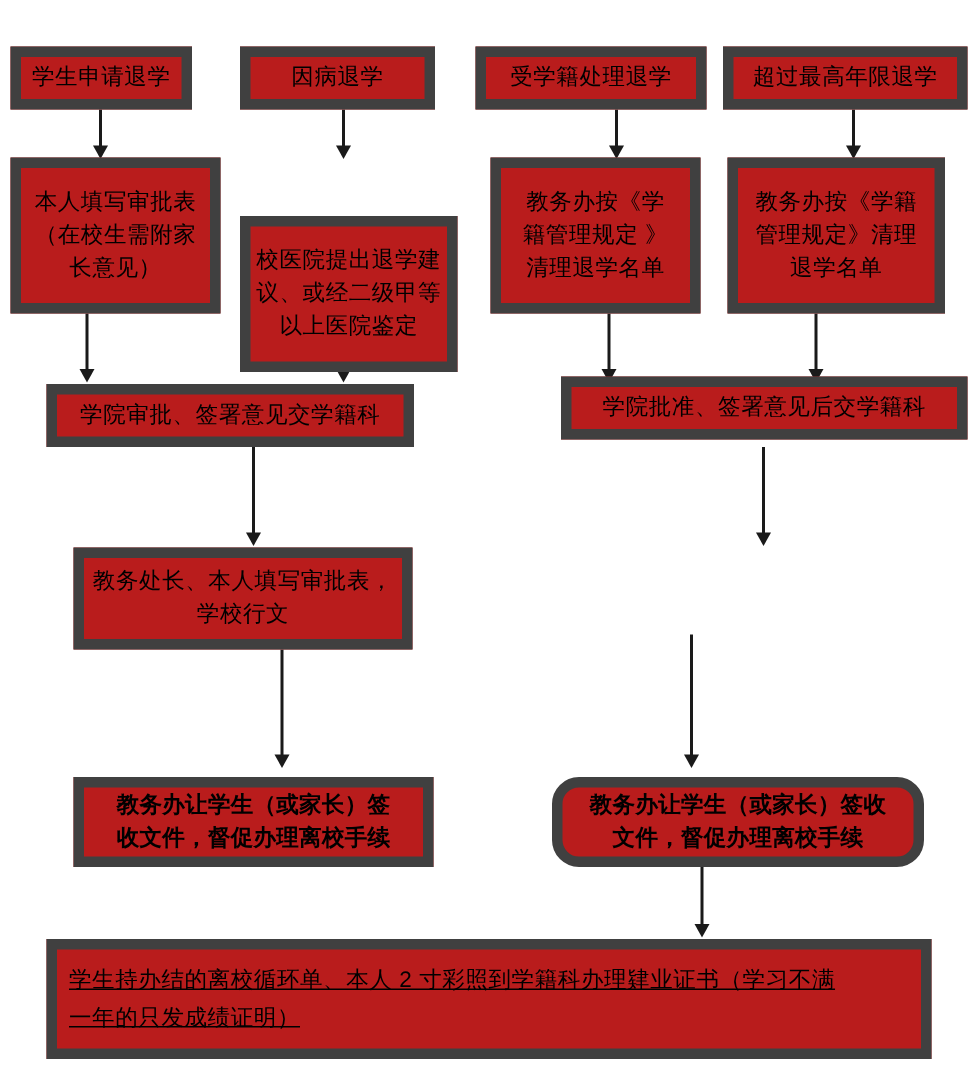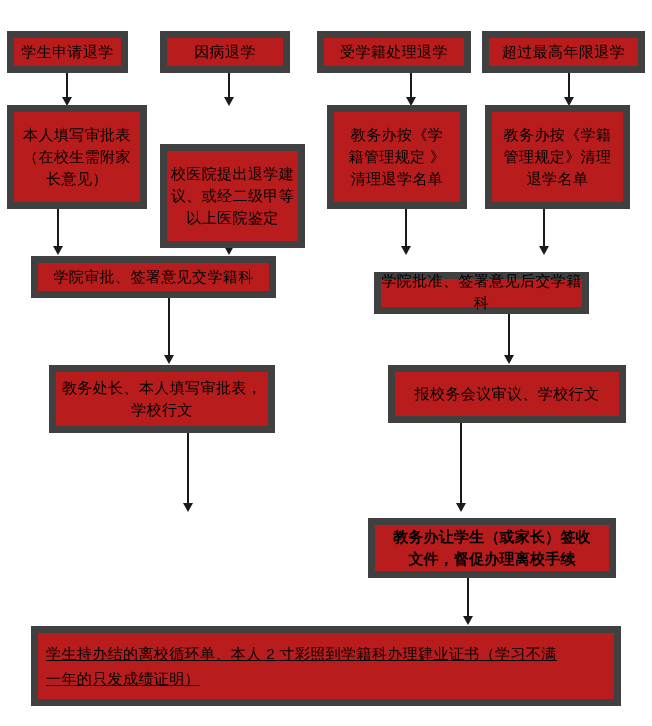--- a/index.html
+++ b/index.html
@@ -139,47 +139,48 @@
   <div class="conn" style="left:405px; top:209px; height:39px;"></div>
   <div class="arrowhead" style="left:401px; top:246px;"></div>
 
   <div class="conn" style="left:543px; top:209px; height:39px;"></div>
   <div class="arrowhead" style="left:539px; top:246px;"></div>
 
   <div class="node" style="left:31px; top:256px; width:245px; height:42px;">
     <span class="txt">学院审批、签署意见交学籍科</span>
   </div>
 
-  <div class="node" style="left:374px; top:272px; width:215px; height:42px;font-family:Liberation Serif, serif;">
+  <div class="node" style="left:374px; top:251px; width:271px; height:42px;">
     <span class="txt">学院批准、签署意见后交学籍科</span>
   </div>
 
   <div class="conn" style="left:168px; top:298px; height:59px;"></div>
   <div class="arrowhead" style="left:164px; top:355px;"></div>
 
   <div class="conn" style="left:508px; top:298px; height:59px;"></div>
   <div class="arrowhead" style="left:504px; top:355px;"></div>
 
   <div class="node" style="left:49px; top:365px; width:226px; height:68px;">
     <span class="txt">教务处长、本人填写审批表，
 学校行文</span>
   </div>
 
-  <div class="node" style="left:388px; top:365px; width:238px; height:58px;">
-    <span class="txt">报校务会议审议、学校行文</span>
-  </div>
 
   <div class="conn" style="left:187px; top:433px; height:72px;"></div>
   <div class="arrowhead" style="left:183px; top:503px;"></div>
 
   <div class="conn" style="left:460px; top:423px; height:82px;"></div>
   <div class="arrowhead" style="left:456px; top:503px;"></div>
 
+  <div class="node bold" style="left:49px; top:518px; width:240px; height:60px;">
+    <span class="txt">教务办让学生（或家长）签
+收文件，督促办理离校手续</span>
+  </div>
 
-  <div class="node bold" style="left:368px; top:518px; width:248px; height:60px;">
+  <div class="node bold" style="left:368px; top:518px; width:248px; height:60px;border-radius:18px;">
     <span class="txt">教务办让学生（或家长）签收
 文件，督促办理离校手续</span>
   </div>
 
   <div class="conn" style="left:467px; top:578px; height:40px;"></div>
   <div class="arrowhead" style="left:463px; top:616px;"></div>
 
   <div class="node left-align" style="left:31px; top:626px; width:590px; height:80px;">
     <span class="txt">学生持办结的离校循环单、本人 2 寸彩照到学籍科办理肄业证书（学习不满
 一年的只发成绩证明）</span>

